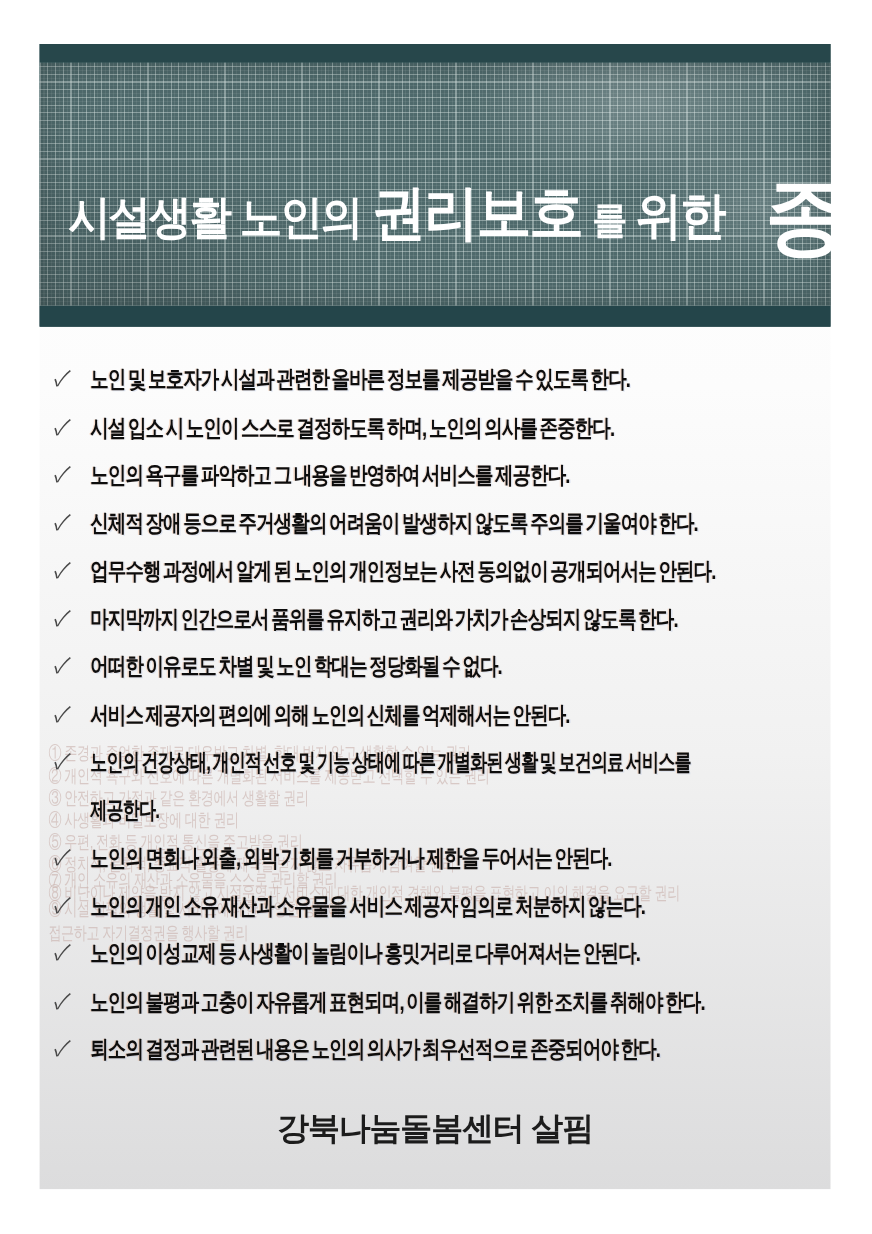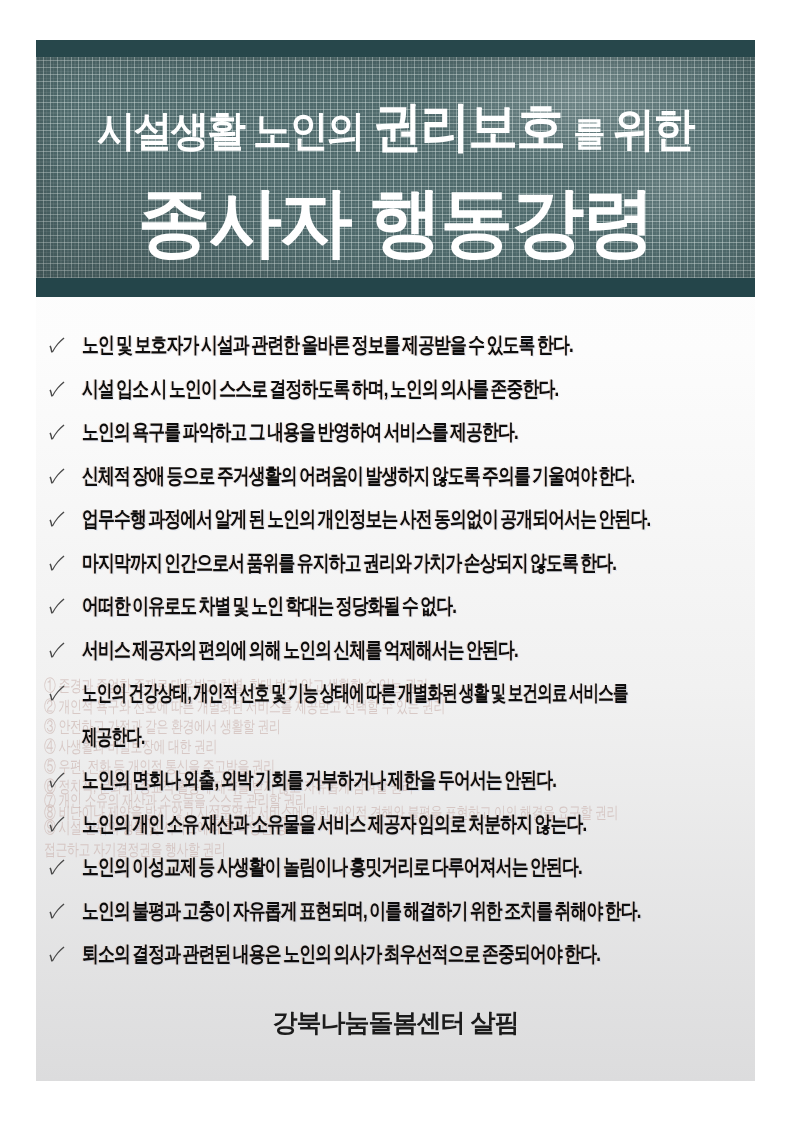--- a/index.html
+++ b/index.html
@@ -24,22 +24,22 @@
     background:
       radial-gradient(ellipse 230px 120px at 76% 16%, rgba(255,255,255,0.20), transparent 70%),
       radial-gradient(ellipse 150px 90px at 91% 58%, rgba(255,255,255,0.13), transparent 70%),
       radial-gradient(ellipse 300px 170px at 10% 88%, rgba(0,0,0,0.13), transparent 72%),
       repeating-linear-gradient(0deg, rgba(216,229,227,0.38) 0 1px, transparent 1px 7px),
       repeating-linear-gradient(90deg, rgba(216,229,227,0.38) 0 1px, transparent 1px 7px),
       repeating-linear-gradient(0deg, rgba(255,255,255,0.07) 0 1px, transparent 1px 3.5px),
       repeating-linear-gradient(90deg, rgba(255,255,255,0.07) 0 1px, transparent 1px 3.5px),
       linear-gradient(#4f6a6c,#4f6a6c);
     box-shadow:inset 0 0 36px rgba(0,0,0,0.22);
-    display:flex;flex-direction:column;align-items:center;
-    padding-top:34px;box-sizing:border-box;
+    display:flex;flex-direction:row;align-items:center;
+    padding-top:54px;box-sizing:border-box;
   }
   .title-line1{
     display:flex;align-items:baseline;gap:10px;
     color:#ffffff;font-weight:bold;letter-spacing:-2px;white-space:nowrap;
     transform:scaleX(0.92);
   }
   .t-seg1{font-size:42px;}
   .t-seg2{font-size:54px;}
   .t-seg3{font-size:35px;}
   .t-seg4{font-size:46px;}
@@ -73,21 +73,21 @@
   .rule-text{
     display:inline-block;font-size:21.5px;font-weight:bold;color:#0d0d0d;
     line-height:43.5px;letter-spacing:-1px;word-spacing:-2px;
     white-space:pre;transform:scaleX(0.78);transform-origin:0 0;
     text-shadow:-1.5px 0 0 rgba(236,125,50,0.22), 1.5px 0.5px 0 rgba(110,140,210,0.16);
   }
   li.tight .rule-text{transform:scaleX(0.72);}
   
   .footer{
     position:absolute;top:966px;left:0;width:719px;text-align:center;z-index:2;
-    font-size:25px;font-weight:bold;color:#1c1c1c;letter-spacing:-1px;
+    font-size:29px;font-weight:bold;color:#1c1c1c;letter-spacing:-1px;
   }
 </style>
 </head>
 <body>
 
 <div class="slide">
 
   <header class="banner">
     <div class="band-top"></div>
     <div class="board">

